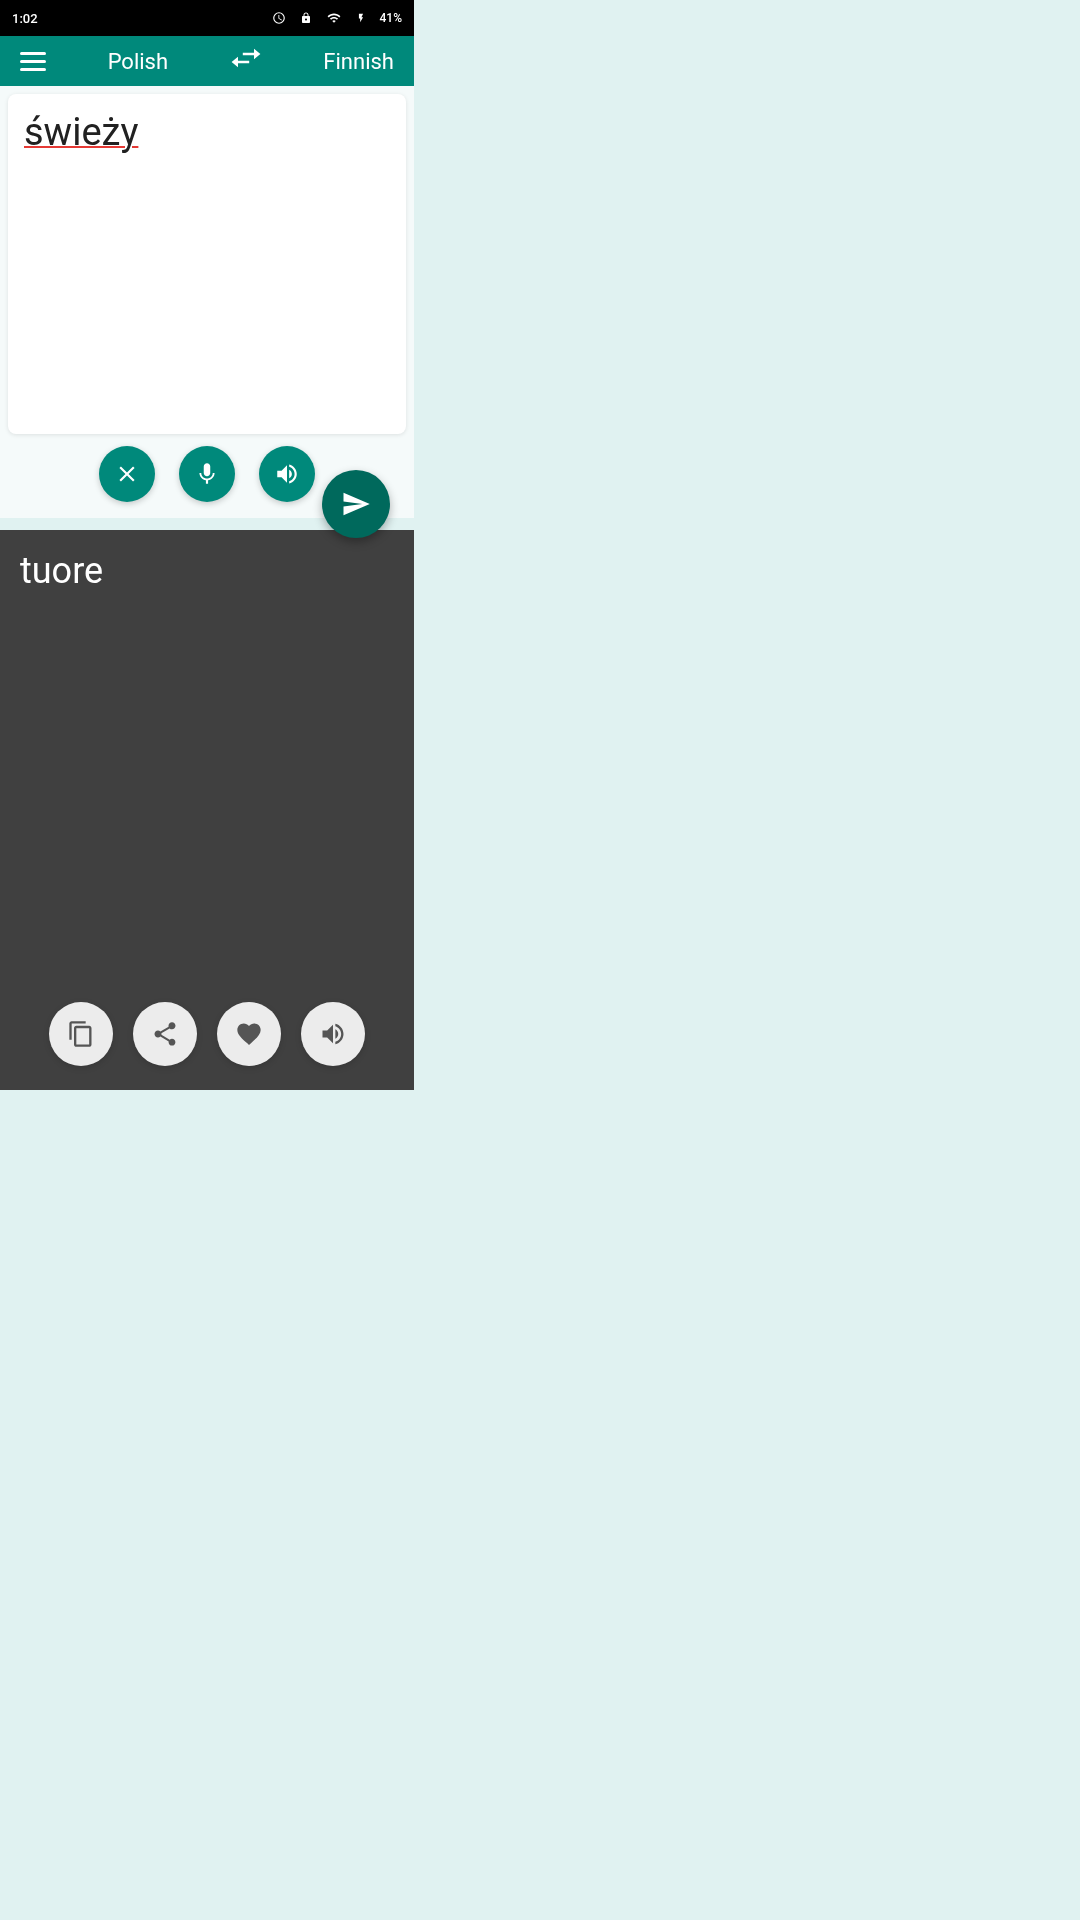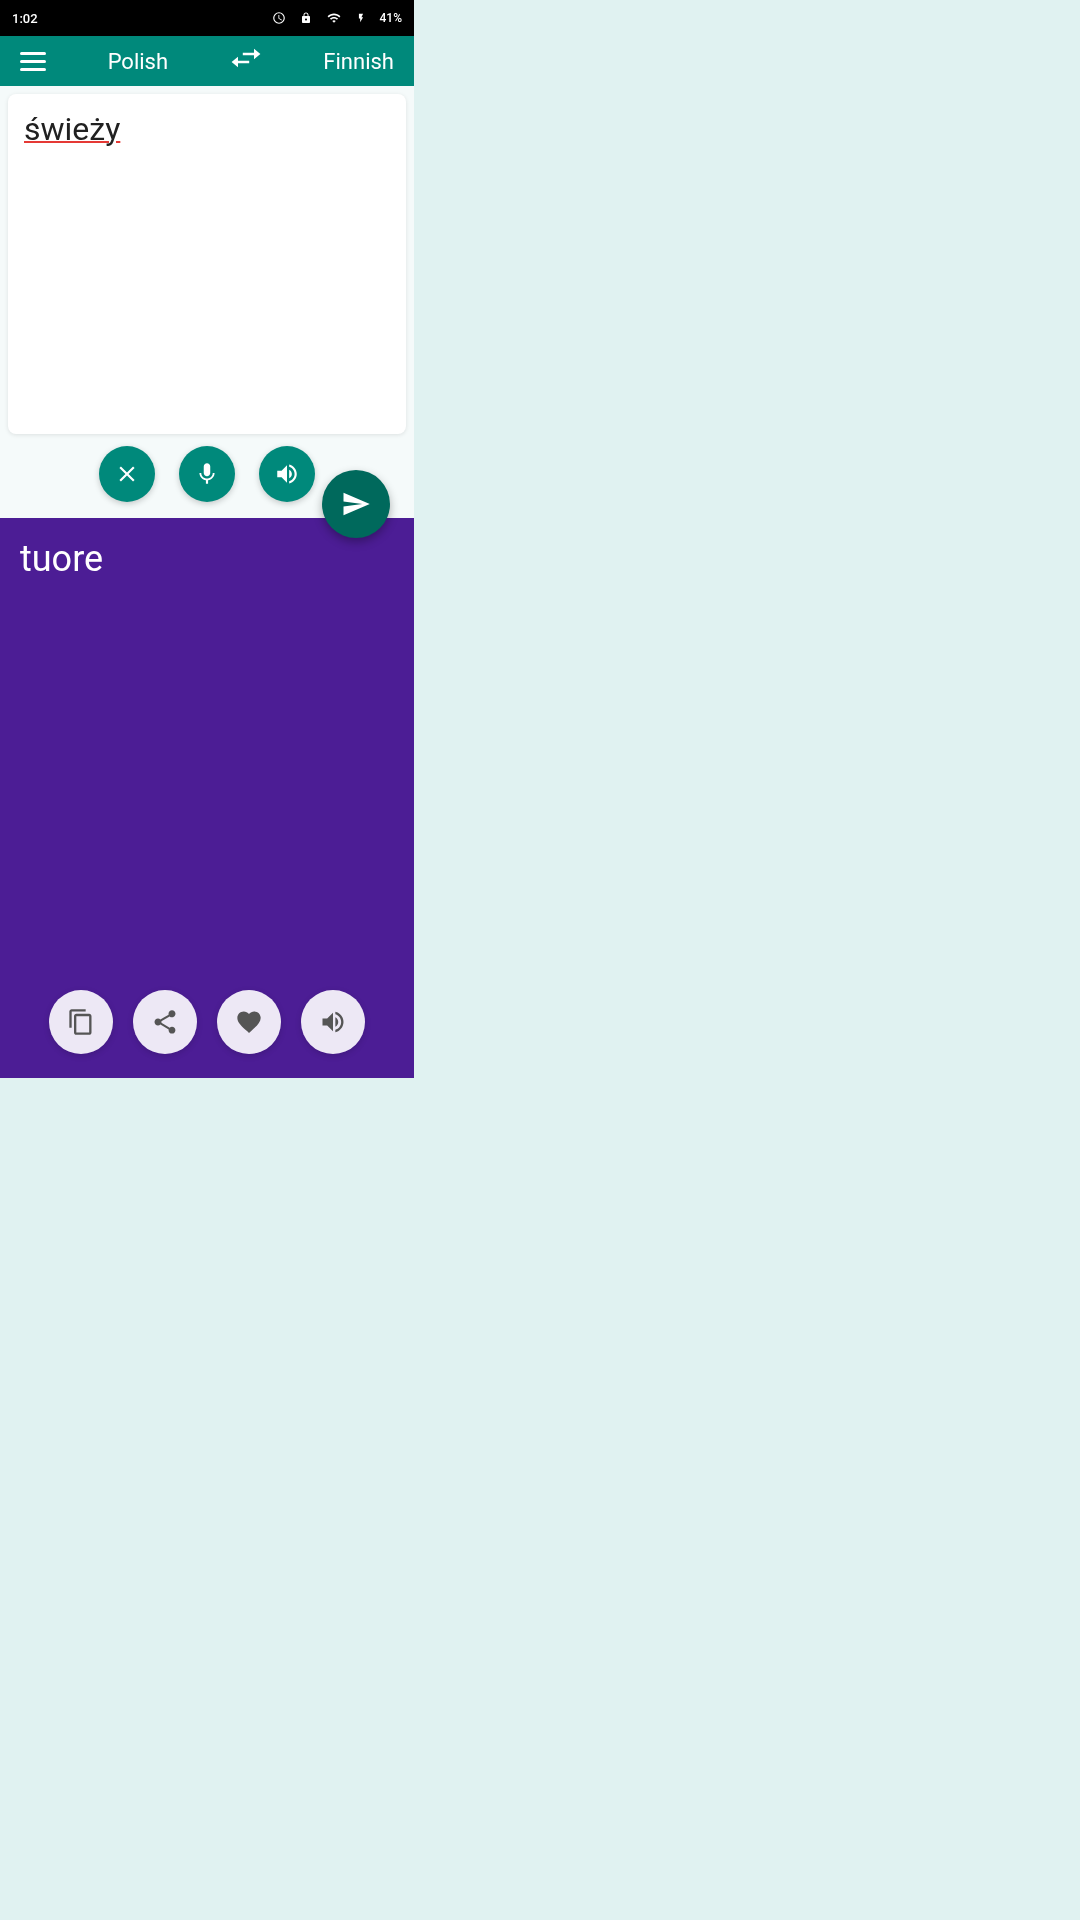--- a/index.html
+++ b/index.html
@@ -84,21 +84,21 @@
     .input-card {
       background: #fff;
       border-radius: 8px;
       padding: 16px 16px 80px 16px;
       min-height: 340px;
       position: relative;
       box-shadow: 0 1px 4px rgba(0,0,0,0.1);
     }
 
     .input-text {
-      font-size: 32px;
+      font-size: 38px;
       color: #212121;
       text-decoration: underline;
       text-decoration-color: #e53935;
       text-decoration-thickness: 2px;
     }
 
     
     .input-controls {
       display: flex;
       justify-content: center;
@@ -145,24 +145,25 @@
     }
 
     .translate-fab svg {
       fill: #fff;
       width: 30px;
       height: 30px;
     }
 
     
     .output-section {
-      background: #4c1d95;
+      background: #404040;
       min-height: 560px;
       padding: 20px 20px 0 20px;
       position: relative;
+      margin-top: 12px;
     }
 
     .output-text {
       font-size: 36px;
       color: #fff;
       font-weight: 400;
     }
 
     
     .output-controls {

